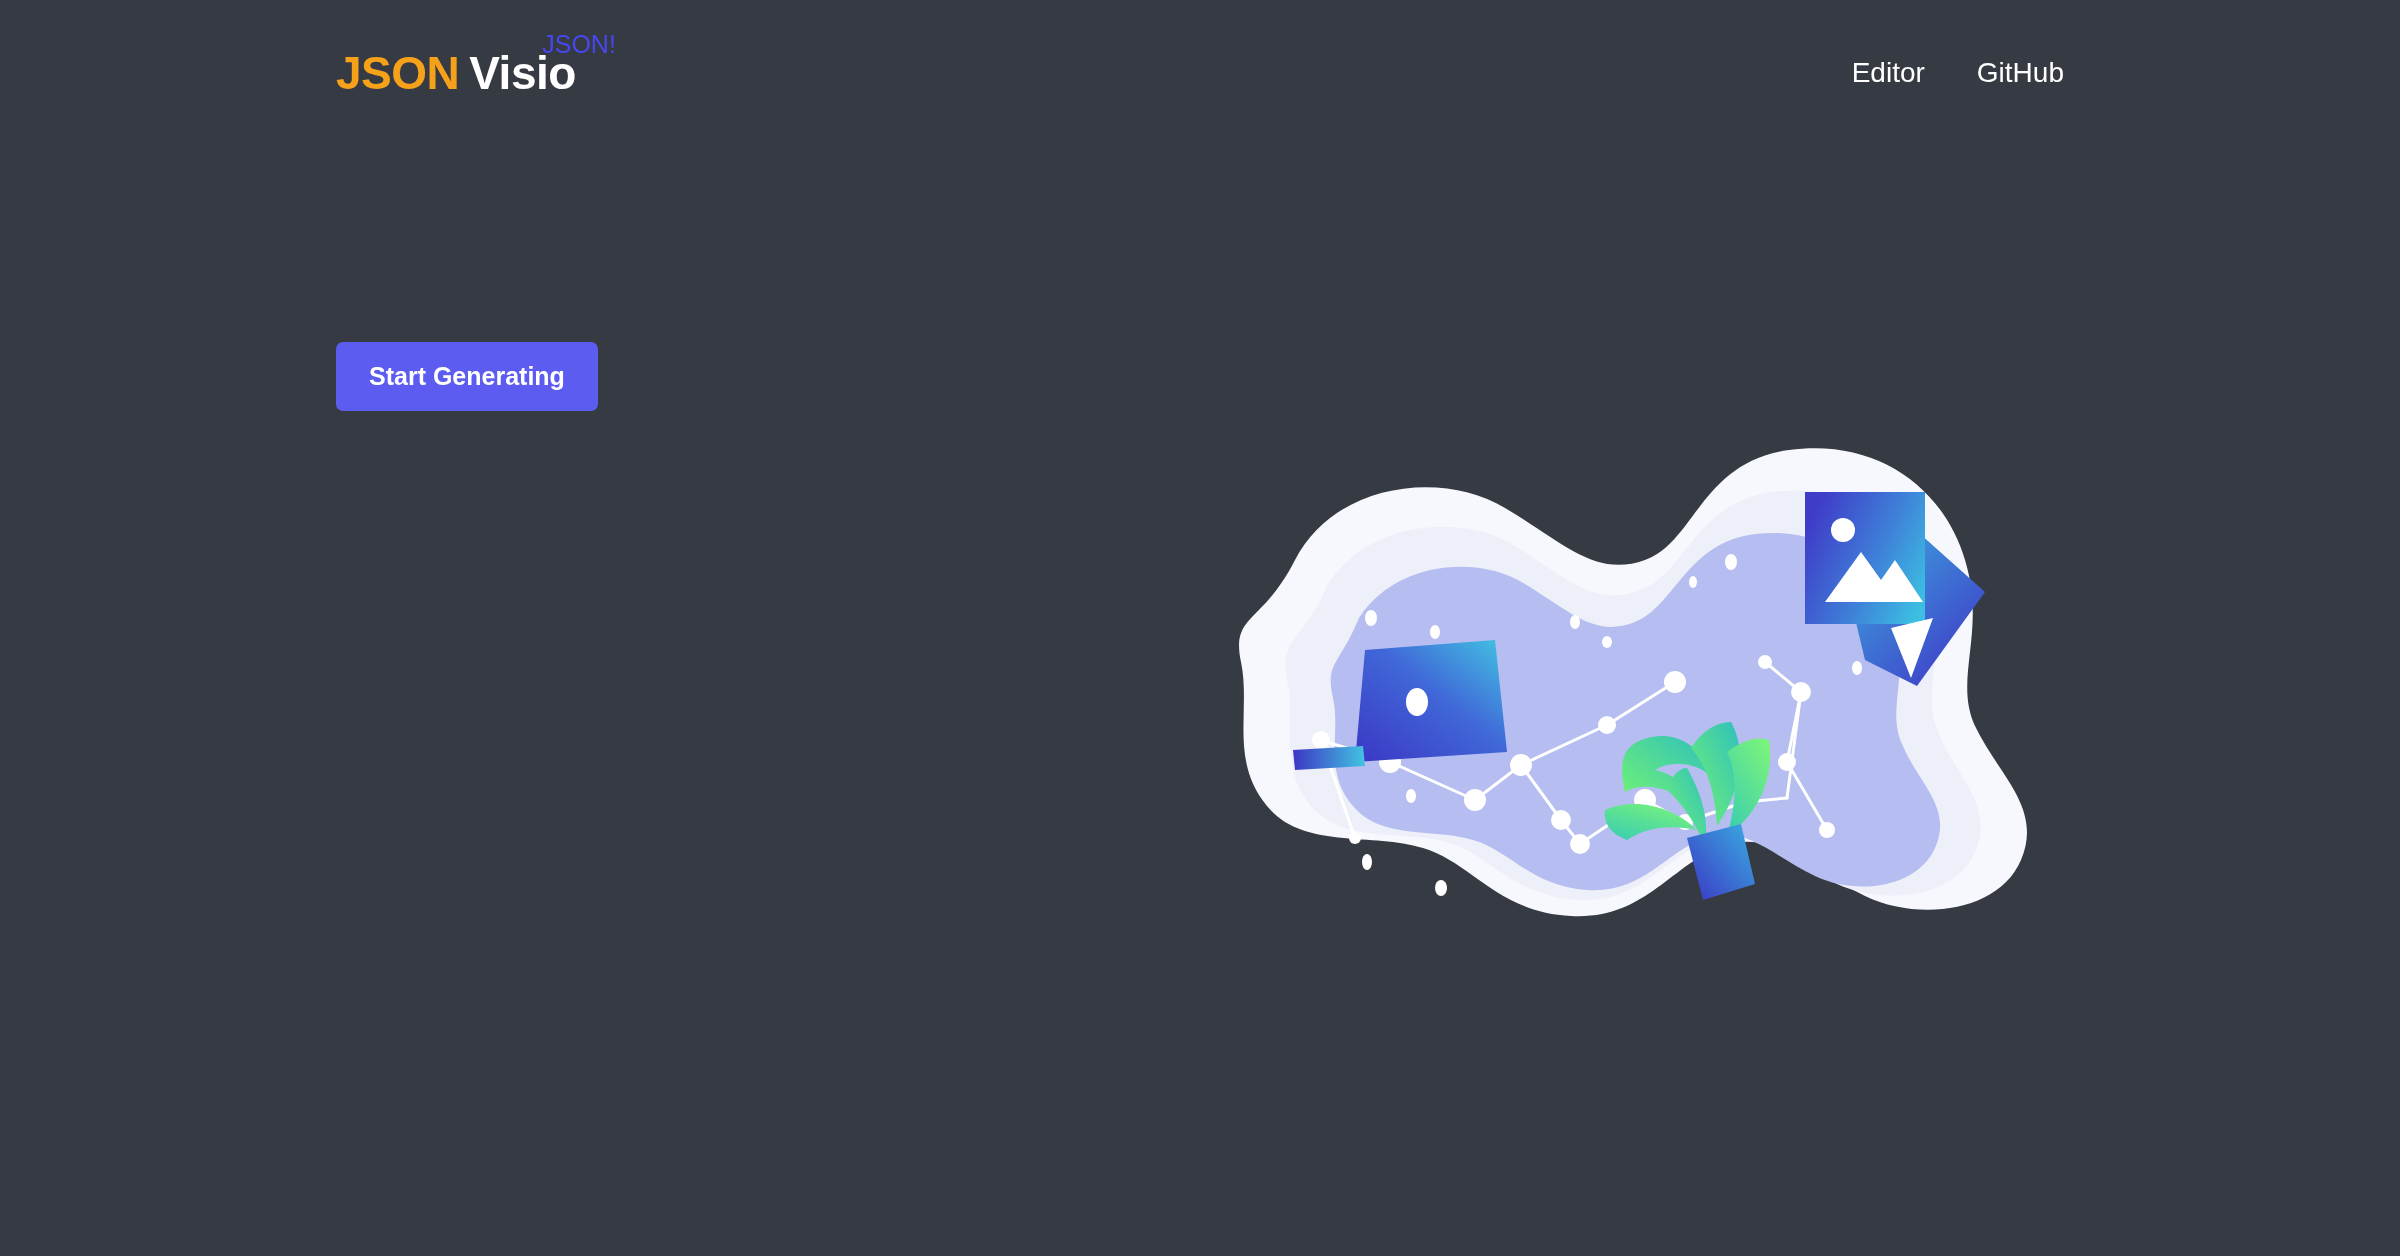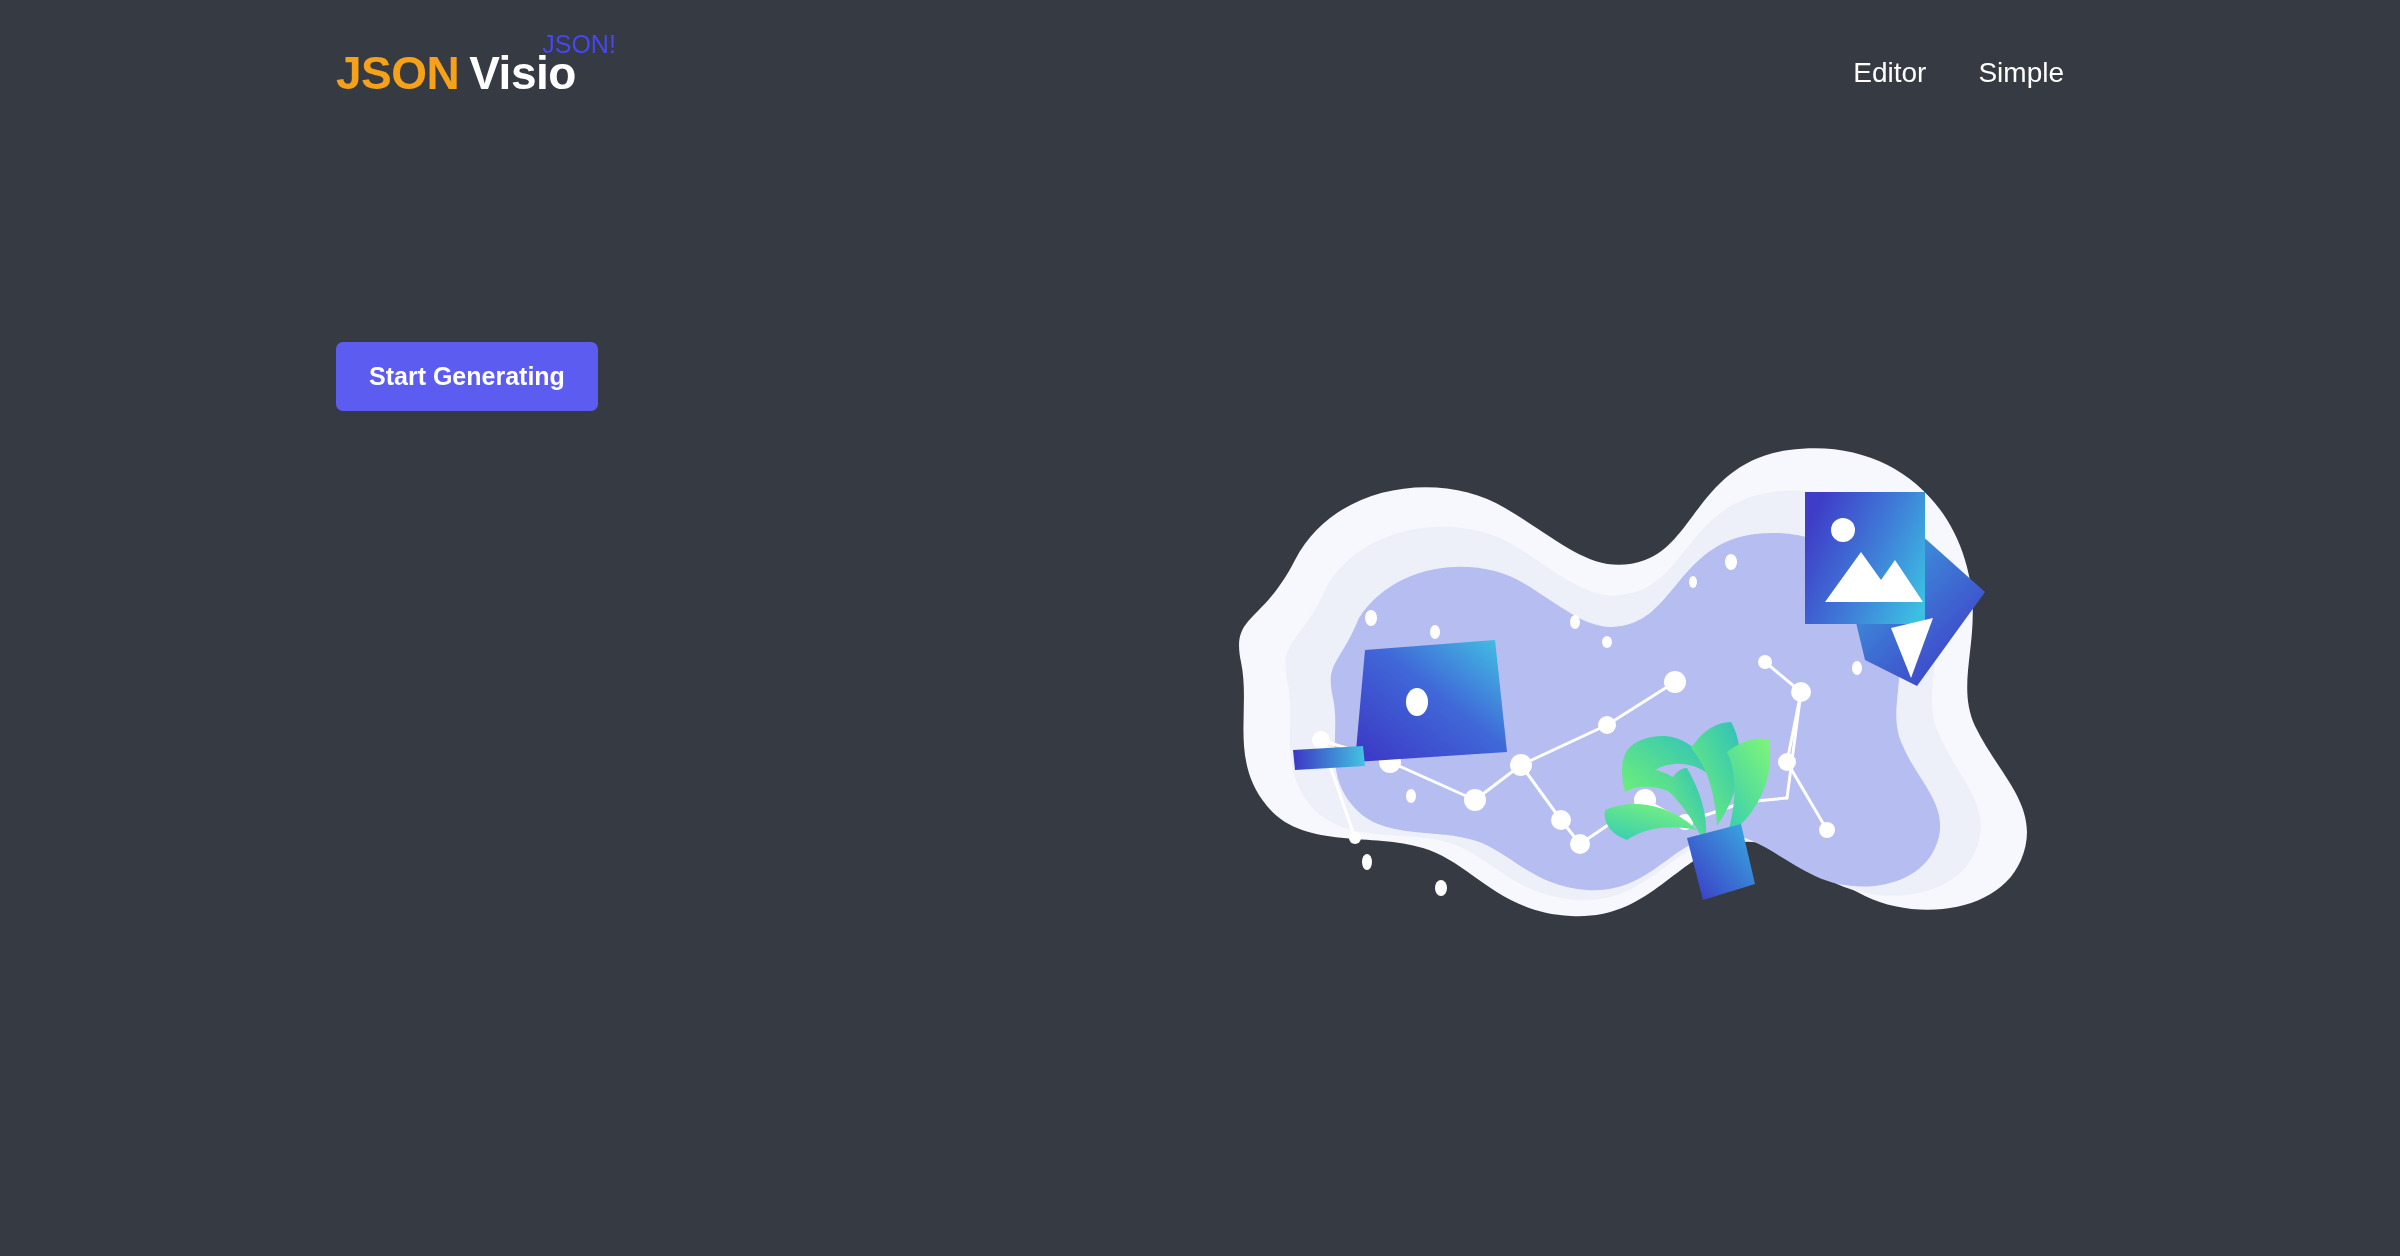--- a/index.html
+++ b/index.html
@@ -140,21 +140,21 @@
 
   <div class="header">
 
     <div class="brand">
       <span class="brand-json">JSON</span><span class="brand-visio">Visio</span>
       <span class="brand-beta">JSON!</span>
     </div>
 
     <div class="nav">
       <a class="nav-link">Editor</a>
-      <a class="nav-link">Simple</a>
+      <a class="nav-link">GitHub</a>
     </div>
 
   </div>
 
   <div class="hero-copy">
 
 
 
     <button class="cta">Start Generating</button>
 

